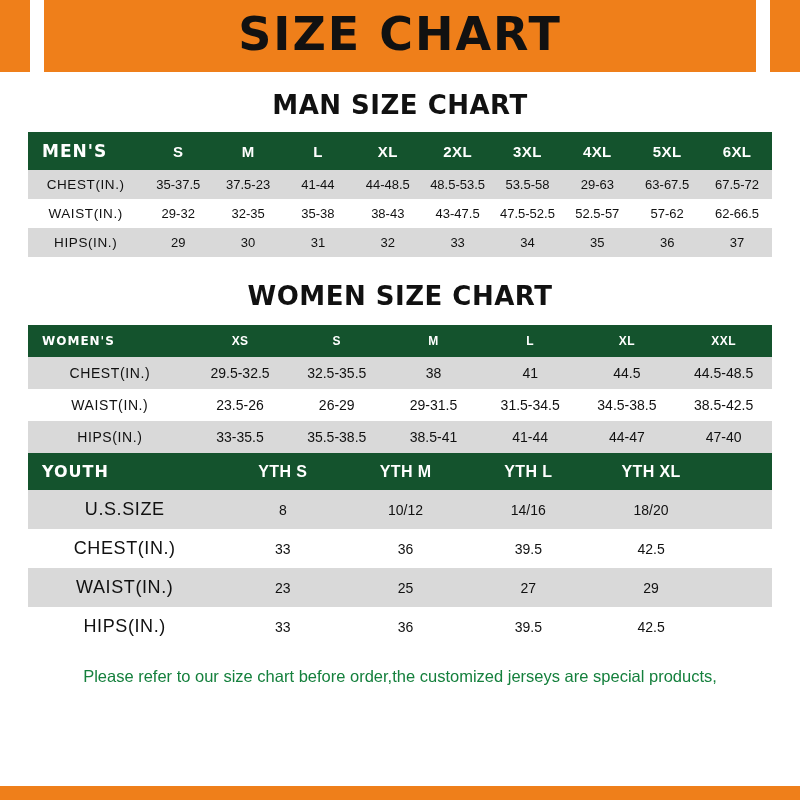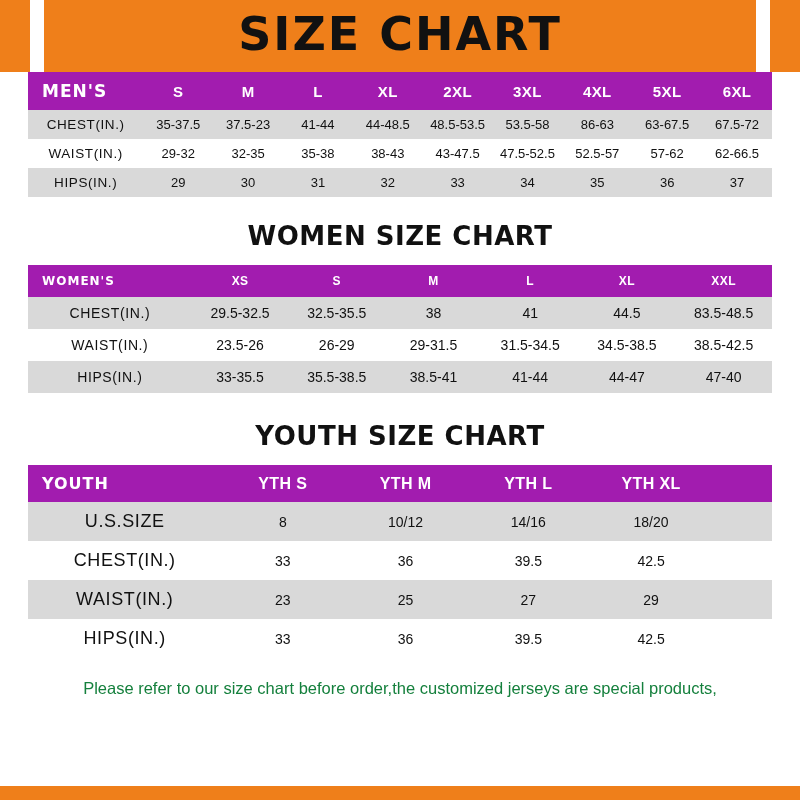--- a/index.html
+++ b/index.html
@@ -77,21 +77,21 @@
     border-collapse: collapse;
     table-layout: fixed;
   }
   table.size-table th,
   table.size-table td {
     text-align: center;
     font-family: "Liberation Sans", sans-serif;
   }
   
   table.size-table thead tr {
-    background: #a21caf;
+    background: #14532d;
   }
   table.size-table thead th {
     color: #ffffff;
     font-size: 15px;
     font-weight: bold;
     padding: 9px 2px;
     letter-spacing: 0.4px;
   }
   table.size-table thead th.rowlabel {
     text-align: left;
@@ -147,20 +147,21 @@
 <div class="page">
 
   <div class="header-band">
     <div class="band-left"></div>
     <div class="band-center">
       <h1 class="main-title">SIZE CHART</h1>
     </div>
     <div class="band-right"></div>
   </div>
 
+  <h2 class="section-title sec-man-title">MAN SIZE CHART</h2>
   <div class="chart-wrap">
     <table class="size-table" id="man-table">
       <colgroup>
         <col style="width:15.5%">
         <col span="9" style="width:9.39%">
       </colgroup>
       <thead>
         <tr>
           <th class="rowlabel">MEN'S</th>
           <th>S</th>
@@ -176,21 +177,21 @@
       </thead>
       <tbody>
         <tr class="odd">
           <td class="rowlabel">CHEST(IN.)</td>
           <td>35-37.5</td>
           <td>37.5-23</td>
           <td>41-44</td>
           <td>44-48.5</td>
           <td>48.5-53.5</td>
           <td>53.5-58</td>
-          <td>86-63</td>
+          <td>29-63</td>
           <td>63-67.5</td>
           <td>67.5-72</td>
         </tr>
         <tr class="even">
           <td class="rowlabel">WAIST(IN.)</td>
           <td>29-32</td>
           <td>32-35</td>
           <td>35-38</td>
           <td>38-43</td>
           <td>43-47.5</td>
@@ -234,21 +235,21 @@
         </tr>
       </thead>
       <tbody>
         <tr class="odd">
           <td class="rowlabel">CHEST(IN.)</td>
           <td>29.5-32.5</td>
           <td>32.5-35.5</td>
           <td>38</td>
           <td>41</td>
           <td>44.5</td>
-          <td>83.5-48.5</td>
+          <td>44.5-48.5</td>
         </tr>
         <tr class="even">
           <td class="rowlabel">WAIST(IN.)</td>
           <td>23.5-26</td>
           <td>26-29</td>
           <td>29-31.5</td>
           <td>31.5-34.5</td>
           <td>34.5-38.5</td>
           <td>38.5-42.5</td>
         </tr>
@@ -258,21 +259,20 @@
           <td>35.5-38.5</td>
           <td>38.5-41</td>
           <td>41-44</td>
           <td>44-47</td>
           <td>47-40</td>
         </tr>
       </tbody>
     </table>
   </div>
 
-  <h2 class="section-title sec-youth-title">YOUTH SIZE CHART</h2>
   <div class="chart-wrap">
     <table class="size-table" id="youth-table">
       <colgroup>
         <col style="width:26%">
         <col span="4" style="width:16.5%">
         <col style="width:8%">
       </colgroup>
       <thead>
         <tr>
           <th class="rowlabel">YOUTH</th>

